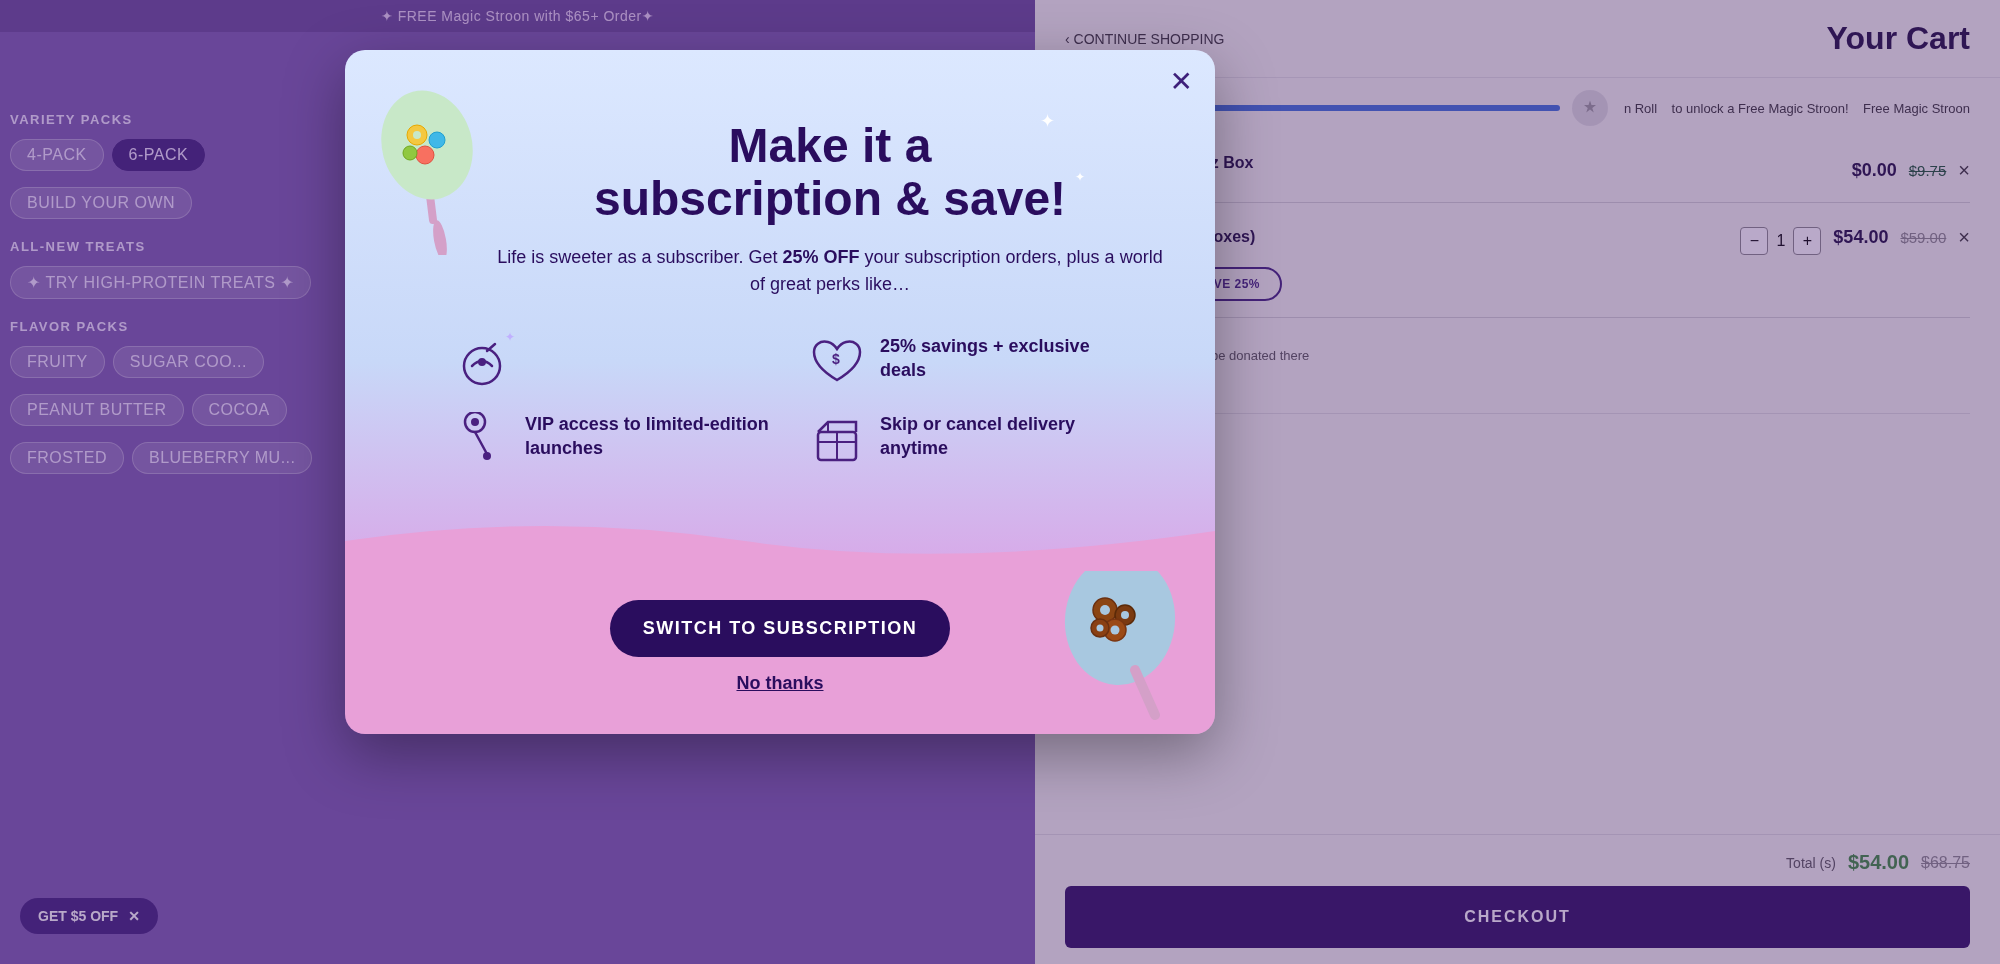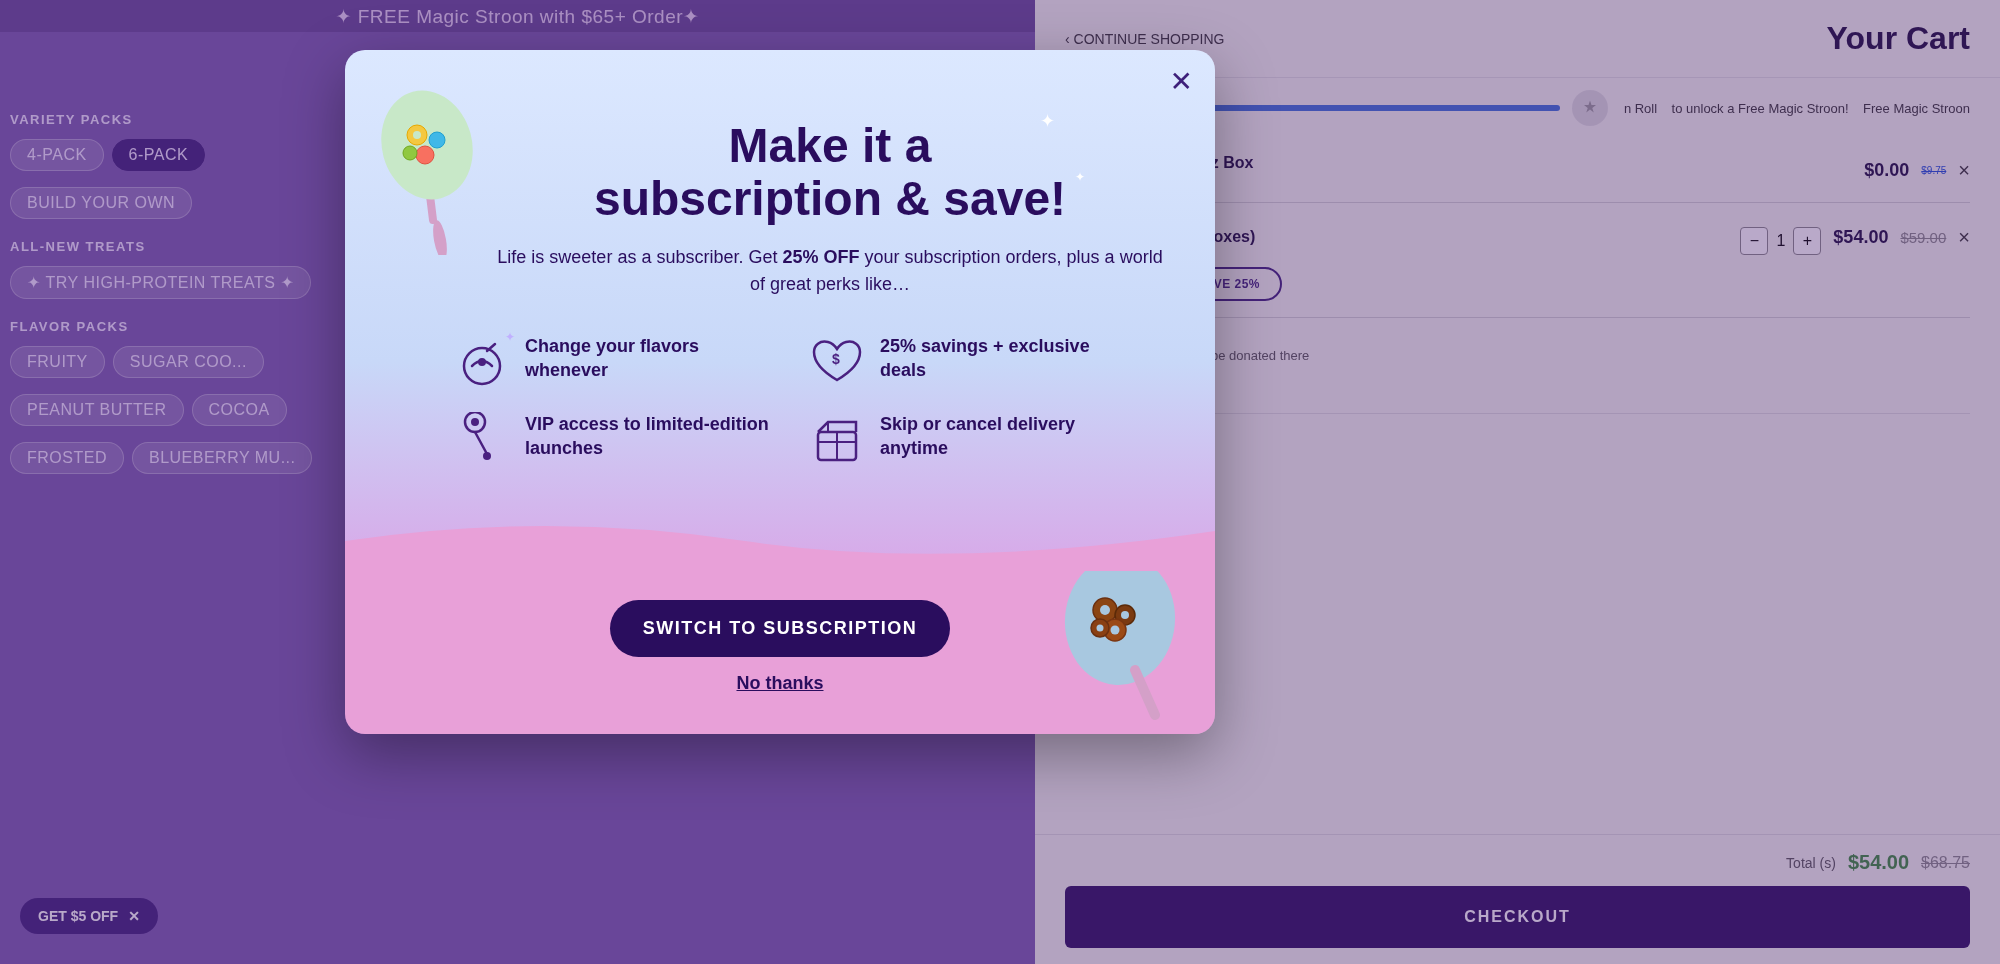--- a/index.html
+++ b/index.html
@@ -25,21 +25,21 @@
     .top-banner {
       position: absolute;
       top: 0; left: 0;
       width: 1035px;
       height: 32px;
       background: rgba(100, 70, 150, 0.9);
       display: flex;
       align-items: center;
       justify-content: center;
       color: #e8d5f5;
-      font-size: 19px;
+      font-size: 14px;
       letter-spacing: 0.5px;
     }
 
     
     .sidebar-area {
       position: absolute;
       top: 32px;
       left: 0;
       width: 1035px;
       height: 932px;
@@ -443,21 +443,21 @@
     <div class="cart-item">
       <div class="cart-item-row">
         <div>
           <div class="cart-item-name">Cinnamon Roll - 7oz Box</div>
           <div class="unlocked-badge">
             <span style="color:#5a3fa0;">✓</span> <span>Unlocked</span>
           </div>
         </div>
         <div style="display:flex; align-items:center; gap:12px;">
           <div style="font-size:18px; font-weight:700; color:#1a0a3d;">$0.00</div>
-          <div style="text-decoration:line-through; color:#1d4ed8; font-size:10px;">$9.75</div>
+          <div style="text-decoration:line-through; color:#14532d; font-size:15px;">$9.75</div>
           <span style="font-size:20px; cursor:pointer; color:#333;">×</span>
         </div>
       </div>
     </div>
 
     <div class="cart-item">
       <div class="cart-item-row">
         <div>
           <div class="cart-item-name">Variety - 1 case (6 boxes)</div>
         </div>
@@ -553,21 +553,20 @@
 
         <div class="feature-item">
           <div class="feature-icon">
             <svg width="50" height="50" viewBox="0 0 50 50">
               <circle cx="25" cy="30" r="18" fill="none" stroke="#4a2080" stroke-width="2.5"></circle>
               <path d="M15 30 Q25 20 35 30" fill="none" stroke="#4a2080" stroke-width="2.5" stroke-linecap="round"></path>
               <circle cx="25" cy="26" r="4" fill="#4a2080"></circle>
               <line x1="30" y1="15" x2="38" y2="8" stroke="#4a2080" stroke-width="2.5" stroke-linecap="round"></line>
             </svg>
           </div>
-          <div class="feature-text">Change your flavors whenever</div>
         </div>
 
         <div class="feature-item">
           <div class="feature-icon">
             <svg width="54" height="54" viewBox="0 0 54 54">
               <path d="M27 46 C10 36 4 26 4 18 C4 11 10 6 18 8 C22 9 25 12 27 15 C29 12 32 9 36 8 C44 6 50 11 50 18 C50 26 44 36 27 46Z" fill="none" stroke="#4a2080" stroke-width="2.5"></path>
               <text x="22" y="30" font-size="14" fill="#4a2080" font-weight="bold">$</text>
             </svg>
           </div>
           <div class="feature-text">25% savings + exclusive deals</div>

